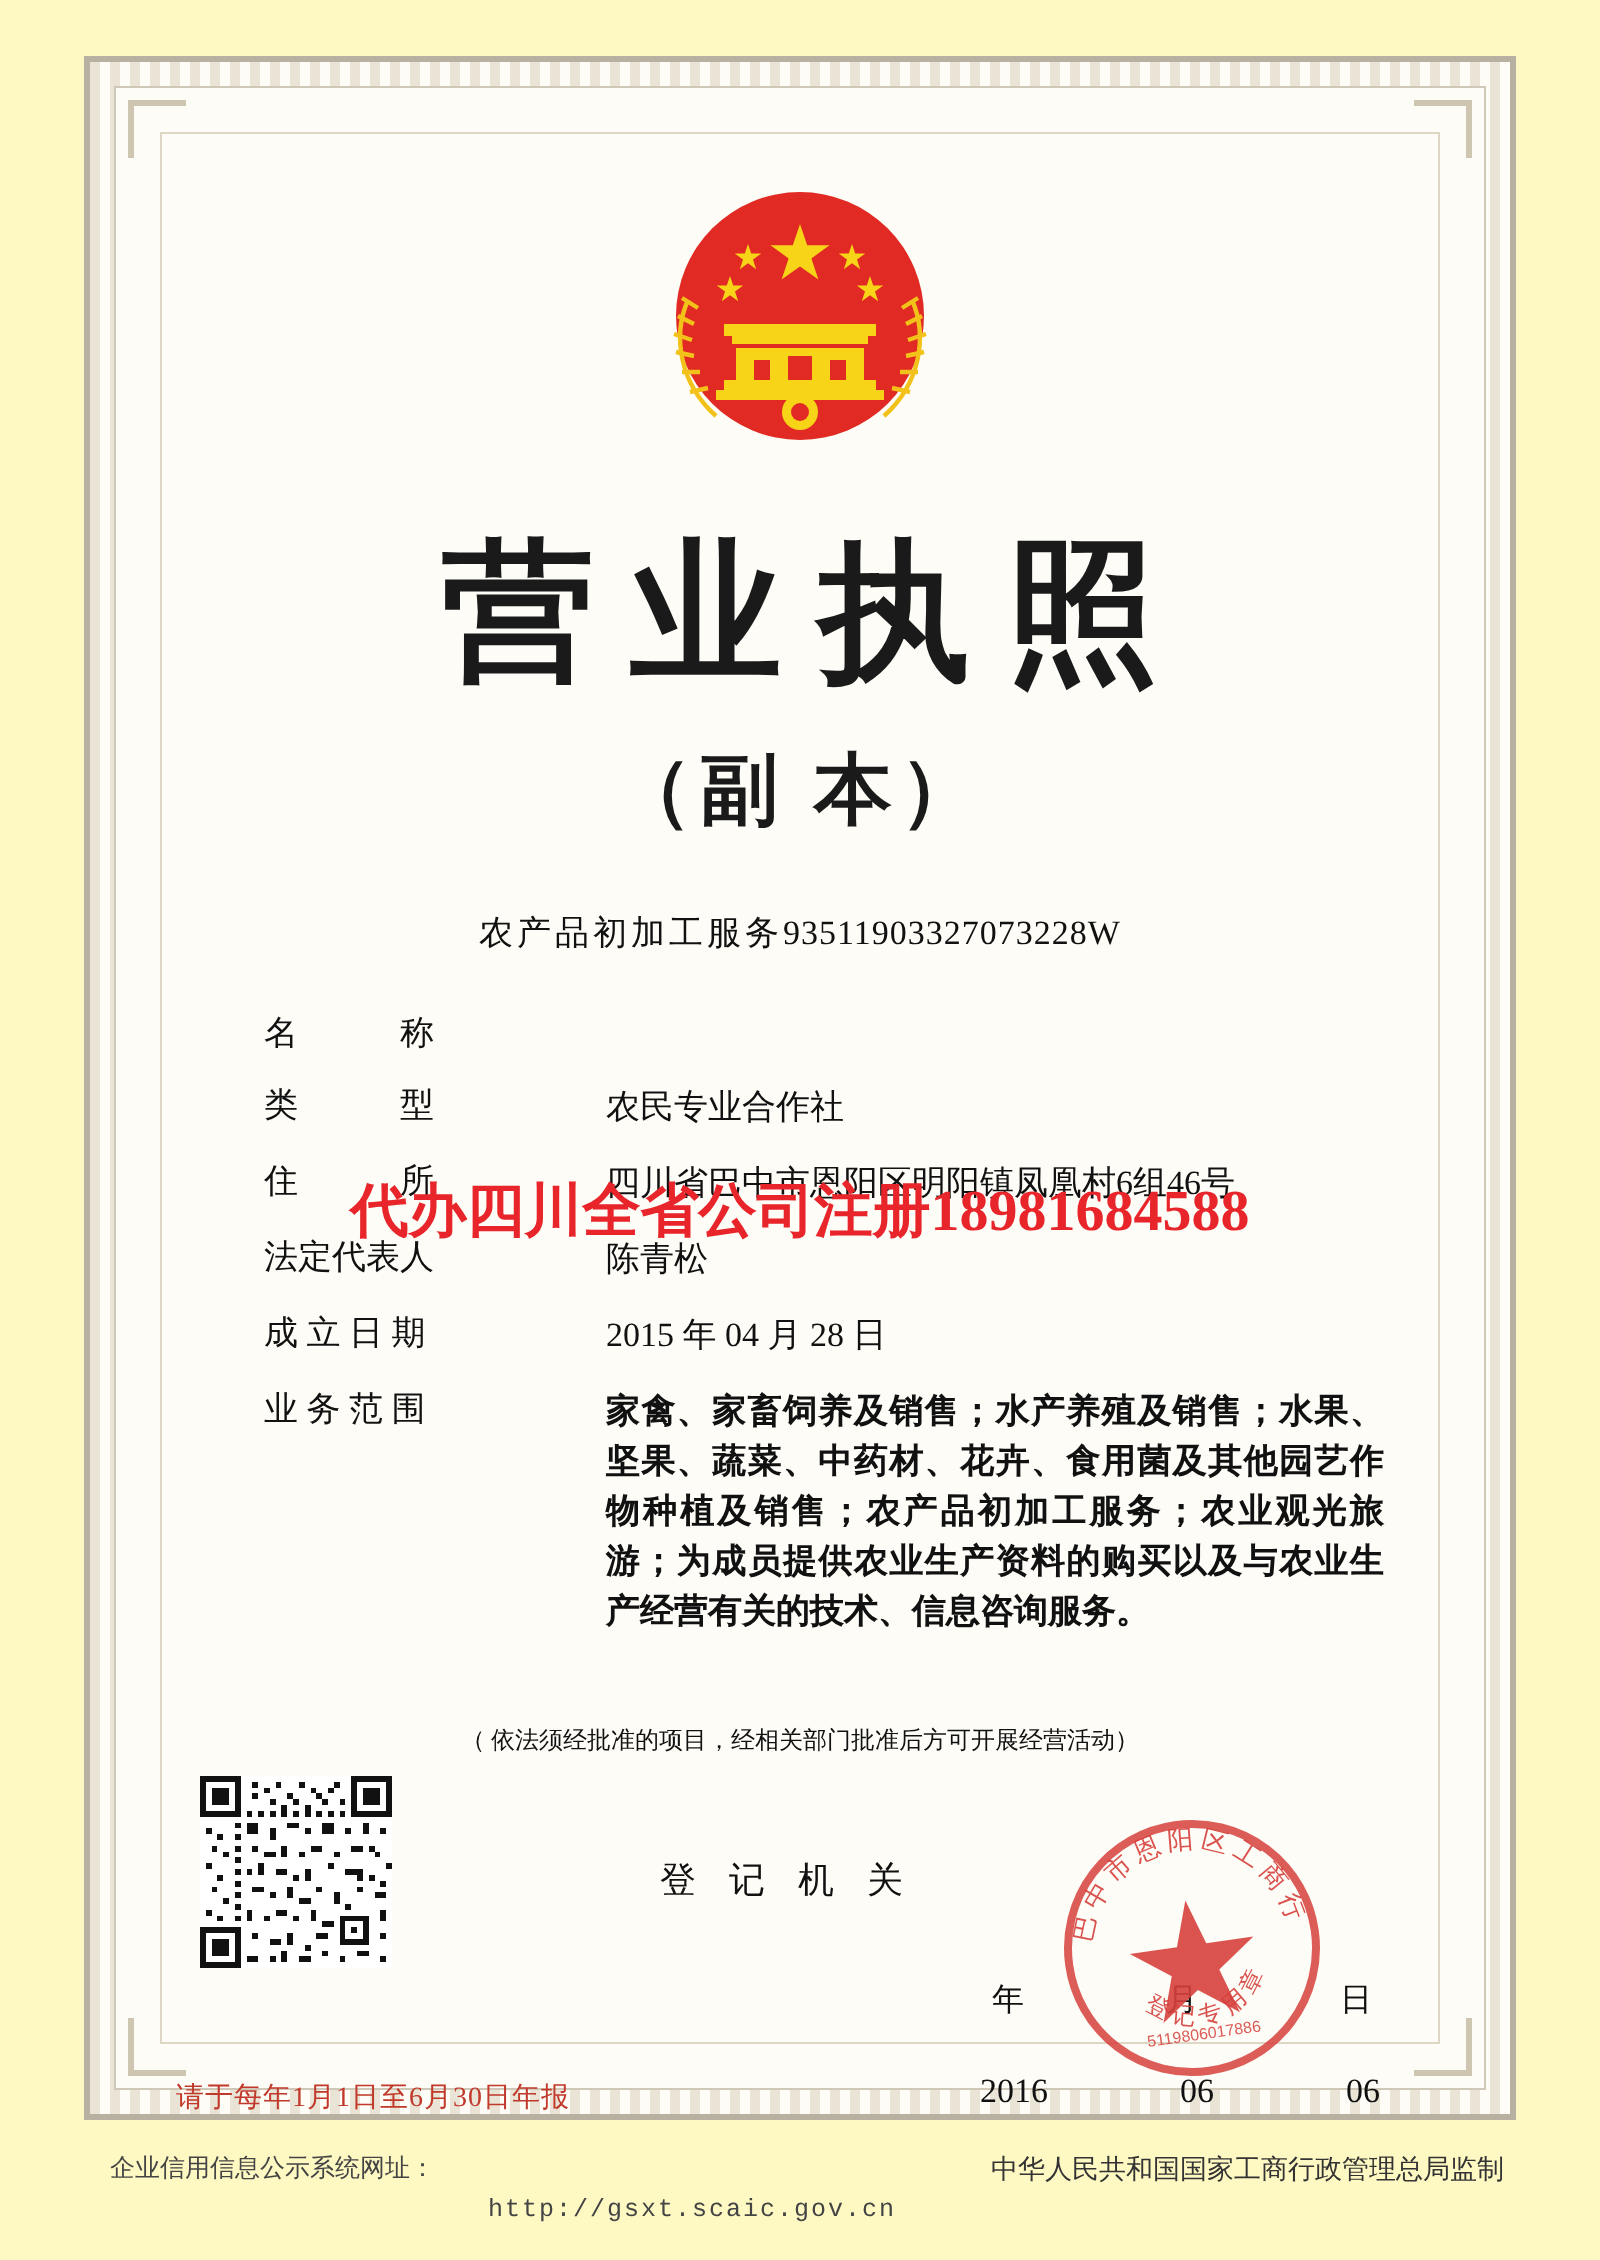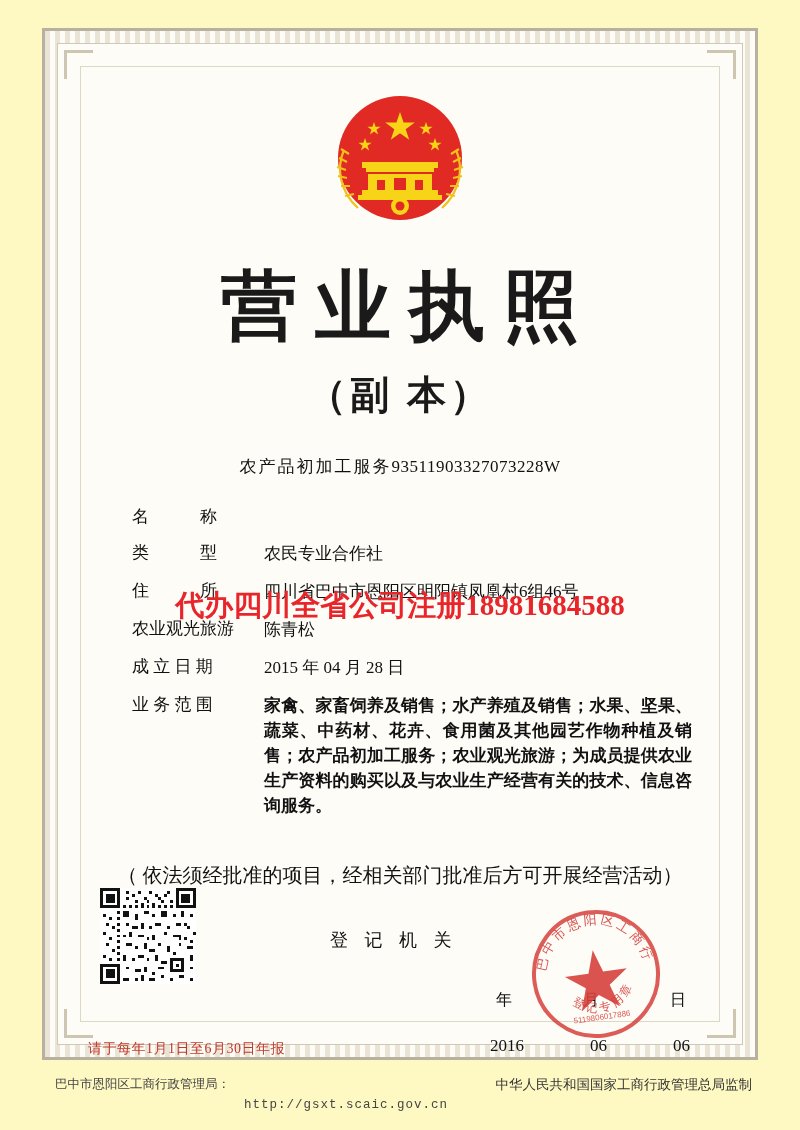--- a/index.html
+++ b/index.html
@@ -114,20 +114,21 @@
   .fields {
     position: absolute;
     left: 132px;
     top: 505px;
     width: 560px;
   }
   .field-row {
     display: flex;
     align-items: flex-start;
     margin-bottom: 13px;
+    gap: 39px;
   }
   .field-label {
     width: 132px;
     flex: 0 0 132px;
     font-size: 17px;
     color: #111;
     letter-spacing: 0;
     font-weight: normal;
     white-space: nowrap;
   }
@@ -140,21 +141,21 @@
   .field-value.multiline {
     text-align: justify;
     font-weight: bold;
   }
 
   .note-line {
     position: absolute;
     left: 0; right: 0;
     top: 862px;
     text-align: center;
-    font-size: 20px;
+    font-size: 12px;
     color: #111;
   }
 
   .registry-label {
     position: absolute;
     left: 330px;
     top: 928px;
     font-size: 18px;
     letter-spacing: 6px;
     color: #111;
@@ -320,21 +321,21 @@
     </div>
     <div class="field-row">
       <div class="field-label">类　　　型</div>
       <div class="field-value">农民专业合作社</div>
     </div>
     <div class="field-row">
       <div class="field-label">住　　　所</div>
       <div class="field-value">四川省巴中市恩阳区明阳镇凤凰村6组46号</div>
     </div>
     <div class="field-row">
-      <div class="field-label">农业观光旅游</div>
+      <div class="field-label">法定代表人</div>
       <div class="field-value">陈青松</div>
     </div>
     <div class="field-row">
       <div class="field-label">成 立 日 期</div>
       <div class="field-value">2015 年 04 月 28 日</div>
     </div>
     <div class="field-row">
       <div class="field-label">业 务 范 围</div>
       <div class="field-value multiline">家禽、家畜饲养及销售；水产养殖及销售；水果、坚果、蔬菜、中药材、花卉、食用菌及其他园艺作物种植及销售；农产品初加工服务；农业观光旅游；为成员提供农业生产资料的购买以及与农业生产经营有关的技术、信息咨询服务。</div>
     </div>
@@ -507,17 +508,17 @@
         </text>
         <text x="76" y="122" text-anchor="middle" font-family="&quot;Liberation Sans&quot;, sans-serif" font-size="8" fill="#d6403c" opacity="0.85">5119806017886</text>
       </g>
     </svg>
   </div>
 
   <div class="reminder">请于每年1月1日至6月30日年报</div>
 
   <div class="watermark">代办四川全省公司注册18981684588</div>
 
-  <div class="footer-left">巴中市恩阳区工商行政管理局：</div>
+  <div class="footer-left">企业信用信息公示系统网址：</div>
   <div class="footer-url">http://gsxt.scaic.gov.cn</div>
   <div class="footer-right">中华人民共和国国家工商行政管理总局监制</div>
 
 </div>
 
 </body></html>

